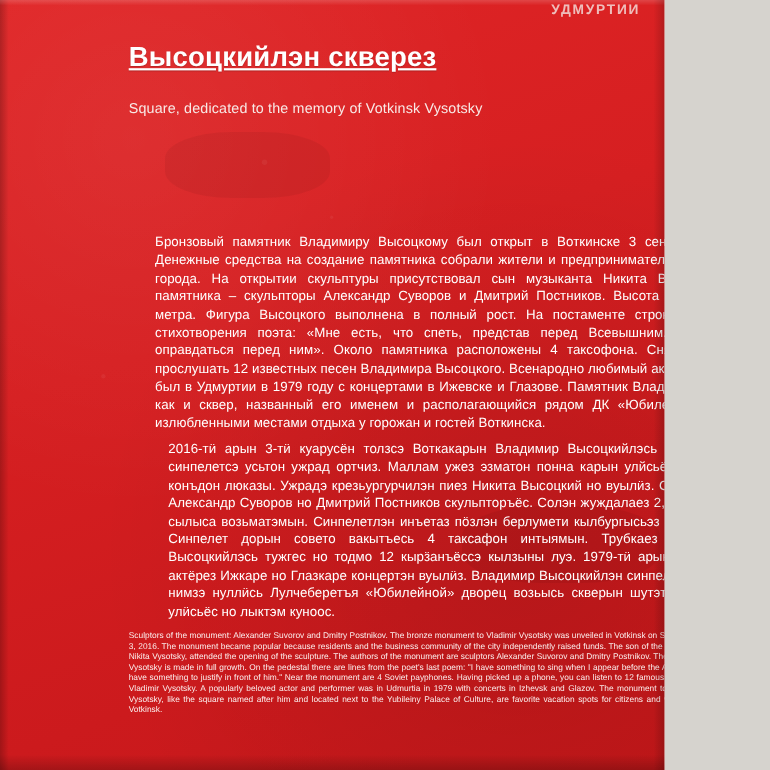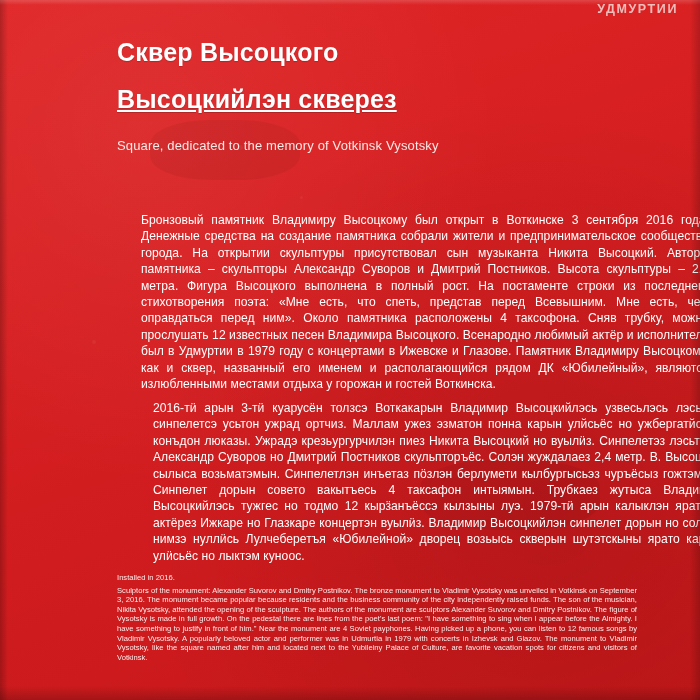--- a/index.html
+++ b/index.html
@@ -10,21 +10,21 @@
     width: 700px;
     height: 700px;
     overflow: hidden;
     background: #d6d3ce;
     font-family: "Liberation Sans", sans-serif;
   }
   #board {
     position: absolute;
     left: 0;
     top: 0;
-    width: 700px;
+    width: 604px;
     height: 700px;
     background:
       radial-gradient(circle at 20% 18%, rgba(255,255,255,0.06) 0%, rgba(255,255,255,0) 45%),
       radial-gradient(circle at 78% 72%, rgba(0,0,0,0.10) 0%, rgba(0,0,0,0) 55%),
       linear-gradient(160deg, #e02526 0%, #d61f21 40%, #cc1a1d 75%, #c41719 100%);
     box-sizing: border-box;
     overflow: hidden;
   }
   
   #board:before {
@@ -151,27 +151,25 @@
   <div class="smudge" style="left:150px; top:120px; width:150px; height:60px;"></div>
   <div class="smudge" style="left:420px; top:460px; width:180px; height:70px;"></div>
   <div class="speck" style="left:238px; top:145px; width:5px; height:5px;"></div>
   <div class="speck" style="left:300px; top:196px; width:3px; height:3px;"></div>
   <div class="speck" style="left:92px; top:340px; width:4px; height:4px;"></div>
   <div class="speck" style="left:600px; top:250px; width:3px; height:3px;"></div>
 
   <div class="header-right">УДМУРТИИ</div>
 
   <div class="titles">
-    <h1 class="title-ru">Сквер Высоцкого</h1>
     <h2 class="title-udm">Высоцкийлэн скверез</h2>
     <p class="title-en">Square, dedicated to the memory of Votkinsk Vysotsky</p>
   </div>
 
   <div class="body-block" id="para-ru">Бронзовый памятник Владимиру Высоцкому был открыт в Воткинске 3 сентября 2016 года. Денежные средства на создание памятника собрали жители и предпринимательское сообщество города. На открытии скульптуры присутствовал сын музыканта Никита Высоцкий. Авторы памятника – скульпторы Александр Суворов и Дмитрий Постников. Высота скульптуры – 2,4 метра. Фигура Высоцкого выполнена в полный рост. На постаменте строки из последнего стихотворения поэта: «Мне есть, что спеть, представ перед Всевышним. Мне есть, чем оправдаться перед ним». Около памятника расположены 4 таксофона. Сняв трубку, можно прослушать 12 известных песен Владимира Высоцкого. Всенародно любимый актёр и исполнитель был в Удмуртии в 1979 году с концертами в Ижевске и Глазове. Памятник Владимиру Высоцкому, как и сквер, названный его именем и располагающийся рядом ДК «Юбилейный», являются излюбленными местами отдыха у горожан и гостей Воткинска.</div>
 
   <div class="body-block" id="para-udm">2016-тӥ арын 3-тӥ куарусён толзсэ Воткакарын Владимир Высоцкийлэсь узвесьлэсь лэсьтэм синпелетсэ усьтон ужрад ортчиз. Маллам ужез эзматон понна карын улйсьёс но ужбергатйсьёс конъдон люказы. Ужрадэ крезьургурчилэн пиез Никита Высоцкий но вуылӥз. Синпелетэз лэсьтӥзы Александр Суворов но Дмитрий Постников скульпторъёс. Солэн жуждалаез 2,4 метр. В. Высоцкий сылыса возьматэмын. Синпелетлэн инъетаз пӧзлэн берлумети кылбургысьэз чуръёсыз гожтэмын. Синпелет дорын совето вакытъесь 4 таксафон интыямын. Трубкаез жутыса Владимир Высоцкийлэсь тужгес но тодмо 12 кырӟанъёссэ кылзыны луэ. 1979-тӥ арын калыклэн яратоно актёрез Ижкаре но Глазкаре концертэн вуылӥз. Владимир Высоцкийлэн синпелет дорын но солэсь нимзэ нуллӥсь Лулчеберетъя «Юбилейной» дворец возьысь скверын шутэтскыны ярато карын улӥсьёс но лыктэм куноос.</div>
 
   <div class="fine-print">
-    <span class="fine-line fine-first">Installed in 2016.</span>
     <span class="fine-line">Sculptors of the monument: Alexander Suvorov and Dmitry Postnikov. The bronze monument to Vladimir Vysotsky was unveiled in Votkinsk on September 3, 2016. The monument became popular because residents and the business community of the city independently raised funds. The son of the musician, Nikita Vysotsky, attended the opening of the sculpture. The authors of the monument are sculptors Alexander Suvorov and Dmitry Postnikov. The figure of Vysotsky is made in full growth. On the pedestal there are lines from the poet's last poem: "I have something to sing when I appear before the Almighty. I have something to justify in front of him." Near the monument are 4 Soviet payphones. Having picked up a phone, you can listen to 12 famous songs by Vladimir Vysotsky. A popularly beloved actor and performer was in Udmurtia in 1979 with concerts in Izhevsk and Glazov. The monument to Vladimir Vysotsky, like the square named after him and located next to the Yubileiny Palace of Culture, are favorite vacation spots for citizens and visitors of Votkinsk.</span>
   </div>
 
 </div>
 
 </body></html>

